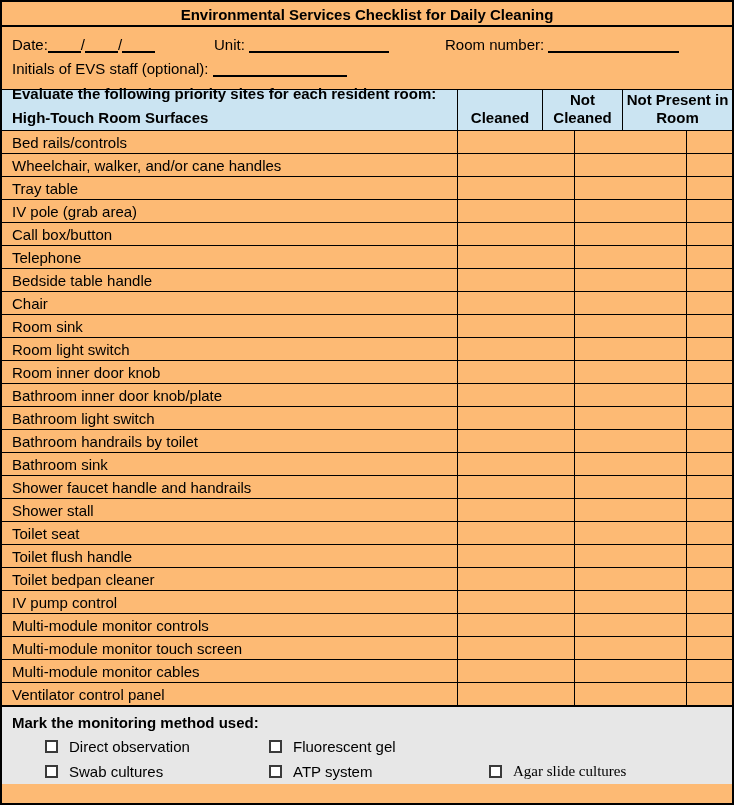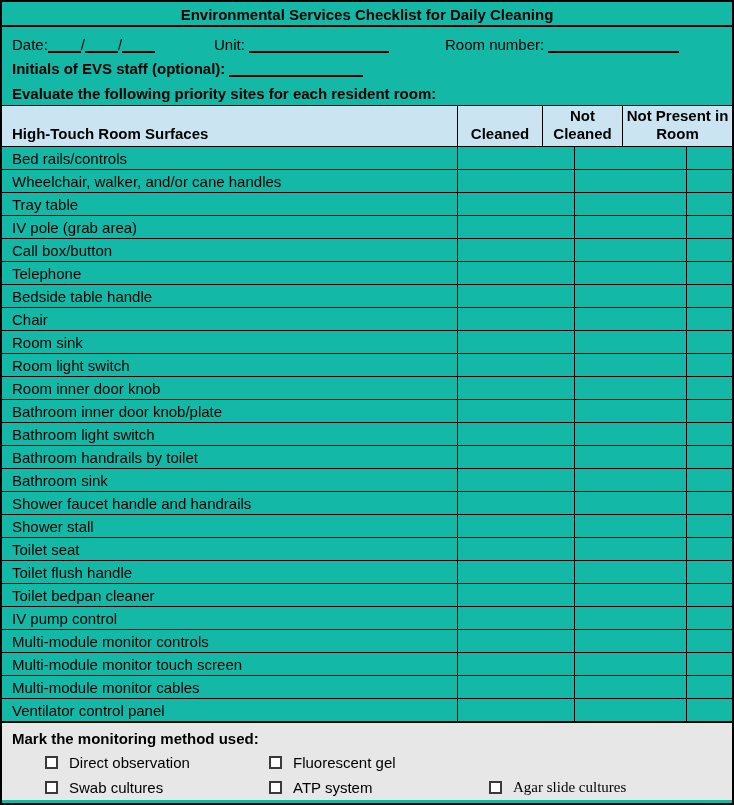--- a/index.html
+++ b/index.html
@@ -11,54 +11,54 @@
   body {
     font-family: "Liberation Sans", "DejaVu Sans", sans-serif;
     background: #ffffff;
     width: 734px;
     height: 805px;
   }
   .doc {
     width: 734px;
     height: 805px;
     border: 2px solid var(--border);
-    background: #14b8a6;
+    background: #fdba74;
     overflow: hidden;
   }
   
   .title-bar {
     height: 25px;
     line-height: 25px;
     border-bottom: 2px solid var(--border);
     text-align: center;
     font-weight: bold;
     font-size: 15px;
   }
   
   .info {
-    height: 78px;
+    height: 62px;
     position: relative;
     font-size: 15px;
   }
   .info .line1 { position: relative; height: 30px; }
   .info .date-group   { position: absolute; left: 10px;  top: 9px; white-space: nowrap; }
   .info .unit-group   { position: absolute; left: 212px; top: 9px; white-space: nowrap; }
   .info .room-group   { position: absolute; left: 443px; top: 9px; white-space: nowrap; }
   .blank {
     display: inline-block;
     border-bottom: 2px solid var(--border);
     height: 15px;
     vertical-align: bottom;
   }
   .blank.date-seg { width: 33px; }
   .blank.unit-line { width: 140px; margin-left: 4px; }
   .blank.room-line { width: 131px; margin-left: 4px; }
   .blank.initials-line { width: 134px; margin-left: 4px; }
   .slash { display: inline-block; }
-  .info .line2 { position: relative; height: 26px; padding-left: 10px; padding-top: 3px; font-weight: bold; }
+  .info .line2 { position: relative; height: 26px; padding-left: 10px; padding-top: 3px; }
   .info .line3 { position: relative; height: 22px; padding-left: 10px; padding-top: 2px; font-weight: bold; }
   
   .table { border-top: 1px solid var(--border); }
   .header-row {
     display: grid;
     grid-template-columns: 456px 85px 80px auto;
     height: 41px;
     background: var(--header-bg);
     border-bottom: 1px solid var(--border);
     font-weight: bold;

